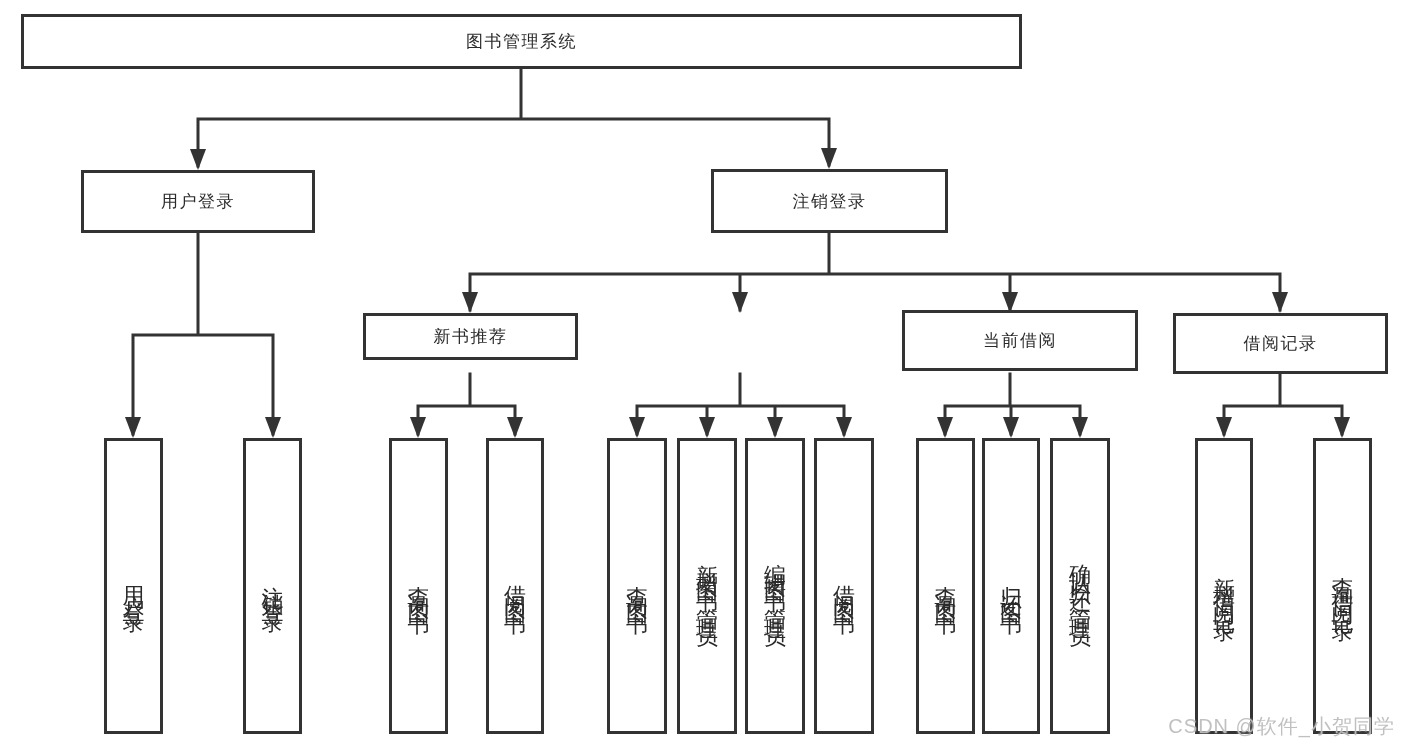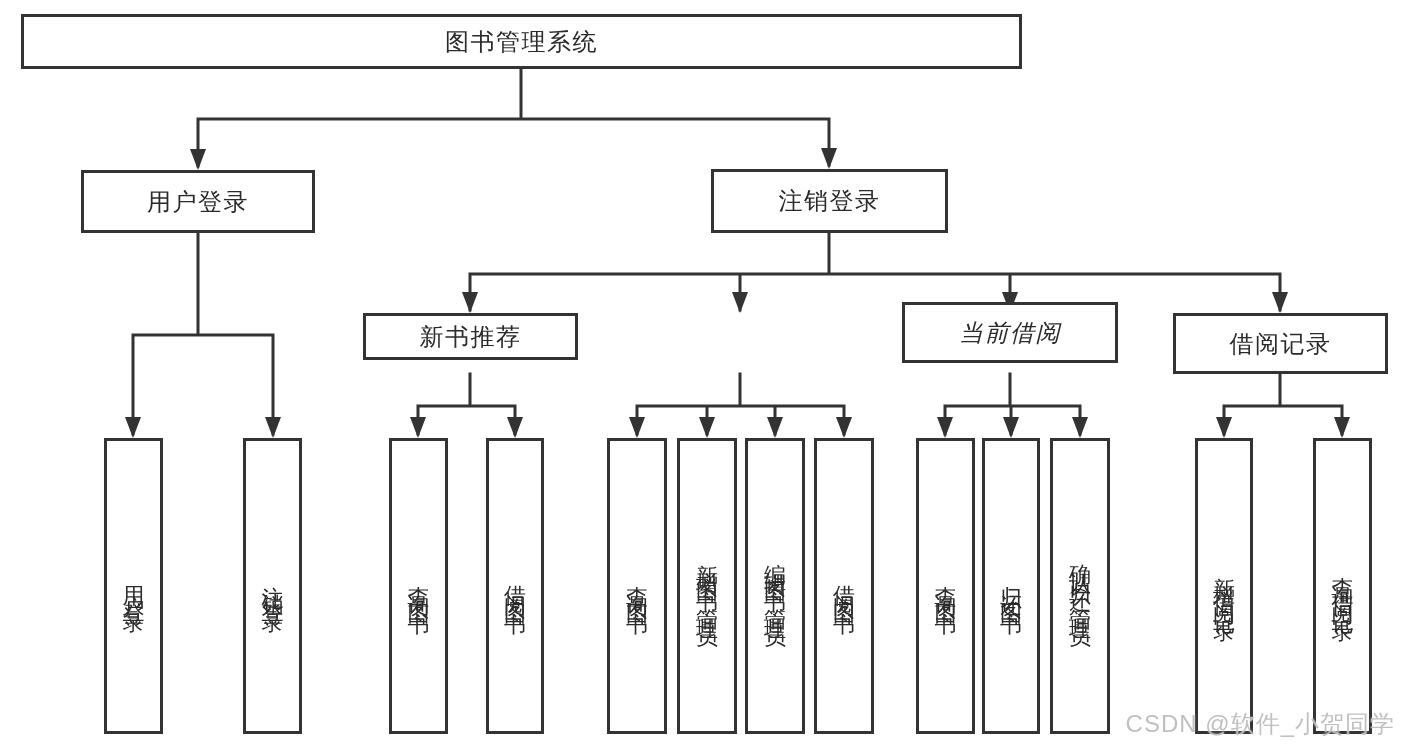--- a/index.html
+++ b/index.html
@@ -31,55 +31,55 @@
     position: absolute;
     border: 3px solid #333333;
     background: #ffffff;
     color: #2a2a2a;
     display: flex;
     align-items: center;
     justify-content: center;
   }
 
   .h-label {
-    font-size: 24px;
+    font-size: 17px;
     letter-spacing: 1.5px;
     white-space: nowrap;
   }
 
   .v-text {
     writing-mode: vertical-rl;
     text-orientation: mixed;
     font-size: 22px;
     line-height: 1;
     letter-spacing: 9px;
     white-space: nowrap;
   }
 
   .watermark {
     position: absolute;
     right: 10px;
     bottom: 7px;
-    font-size: 24px;
+    font-size: 20px;
     letter-spacing: 1px;
     color: rgba(187, 187, 187, 0.92);
     text-shadow: 0 0 2px rgba(255,255,255,0.8);
     white-space: nowrap;
     z-index: 5;
     margin-top: 38px;
   }
 
   
   #node-root            { left: 21px;   top: 14px;  width: 1001px; height: 55px; }
   #node-user-login      { left: 81px;   top: 170px; width: 234px;  height: 63px; }
   #node-book-management { left: 711px;  top: 169px; width: 237px;  height: 64px; }
 
   #node-new-book-recommend { left: 363px;  top: 313px; width: 215px; height: 47px; text-align: right; }
   #node-book-borrowing     { left: 633px;  top: 313px; width: 215px; height: 61px; }
-  #node-current-borrowing  { left: 902px;  top: 302px; width: 216px; height: 61px; font-style: italic; }
+  #node-current-borrowing  { left: 902px;  top: 310px; width: 236px; height: 61px; }
   #node-borrow-records     { left: 1173px; top: 313px; width: 215px; height: 61px; }
 
   .leaf { top: 438px; height: 296px; }
   #leaf-ul-login   { left: 104px;  width: 59px; }
   #leaf-ul-logout  { left: 243px;  width: 59px; }
   #leaf-nbr-query  { left: 389px;  width: 59px; }
   #leaf-nbr-borrow { left: 486px;  width: 58px; }
   #leaf-bb-query   { left: 607px;  width: 60px; }
   #leaf-bb-add     { left: 677px;  width: 60px; }
   #leaf-bb-edit    { left: 745px;  width: 60px; }

